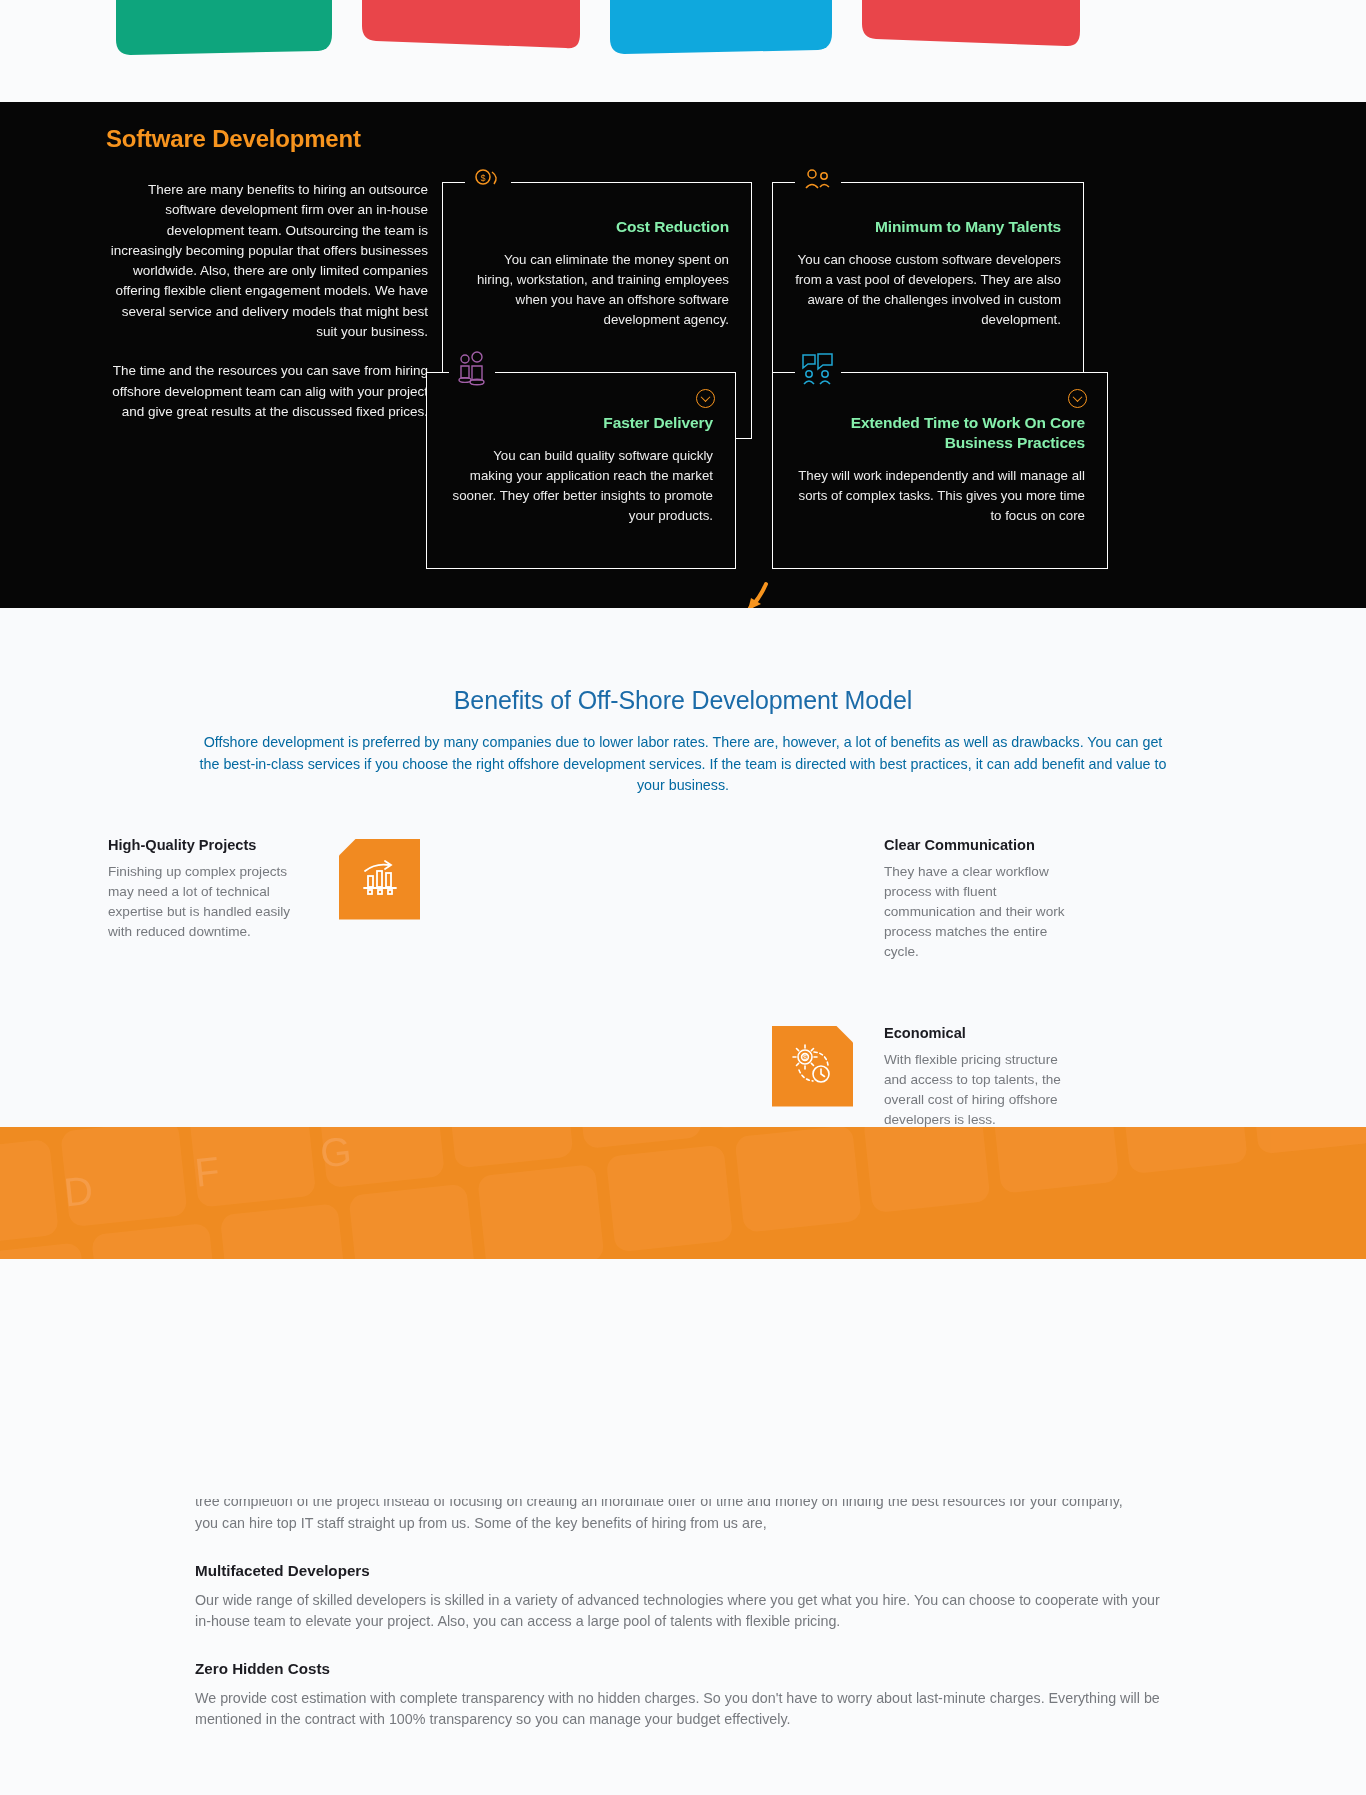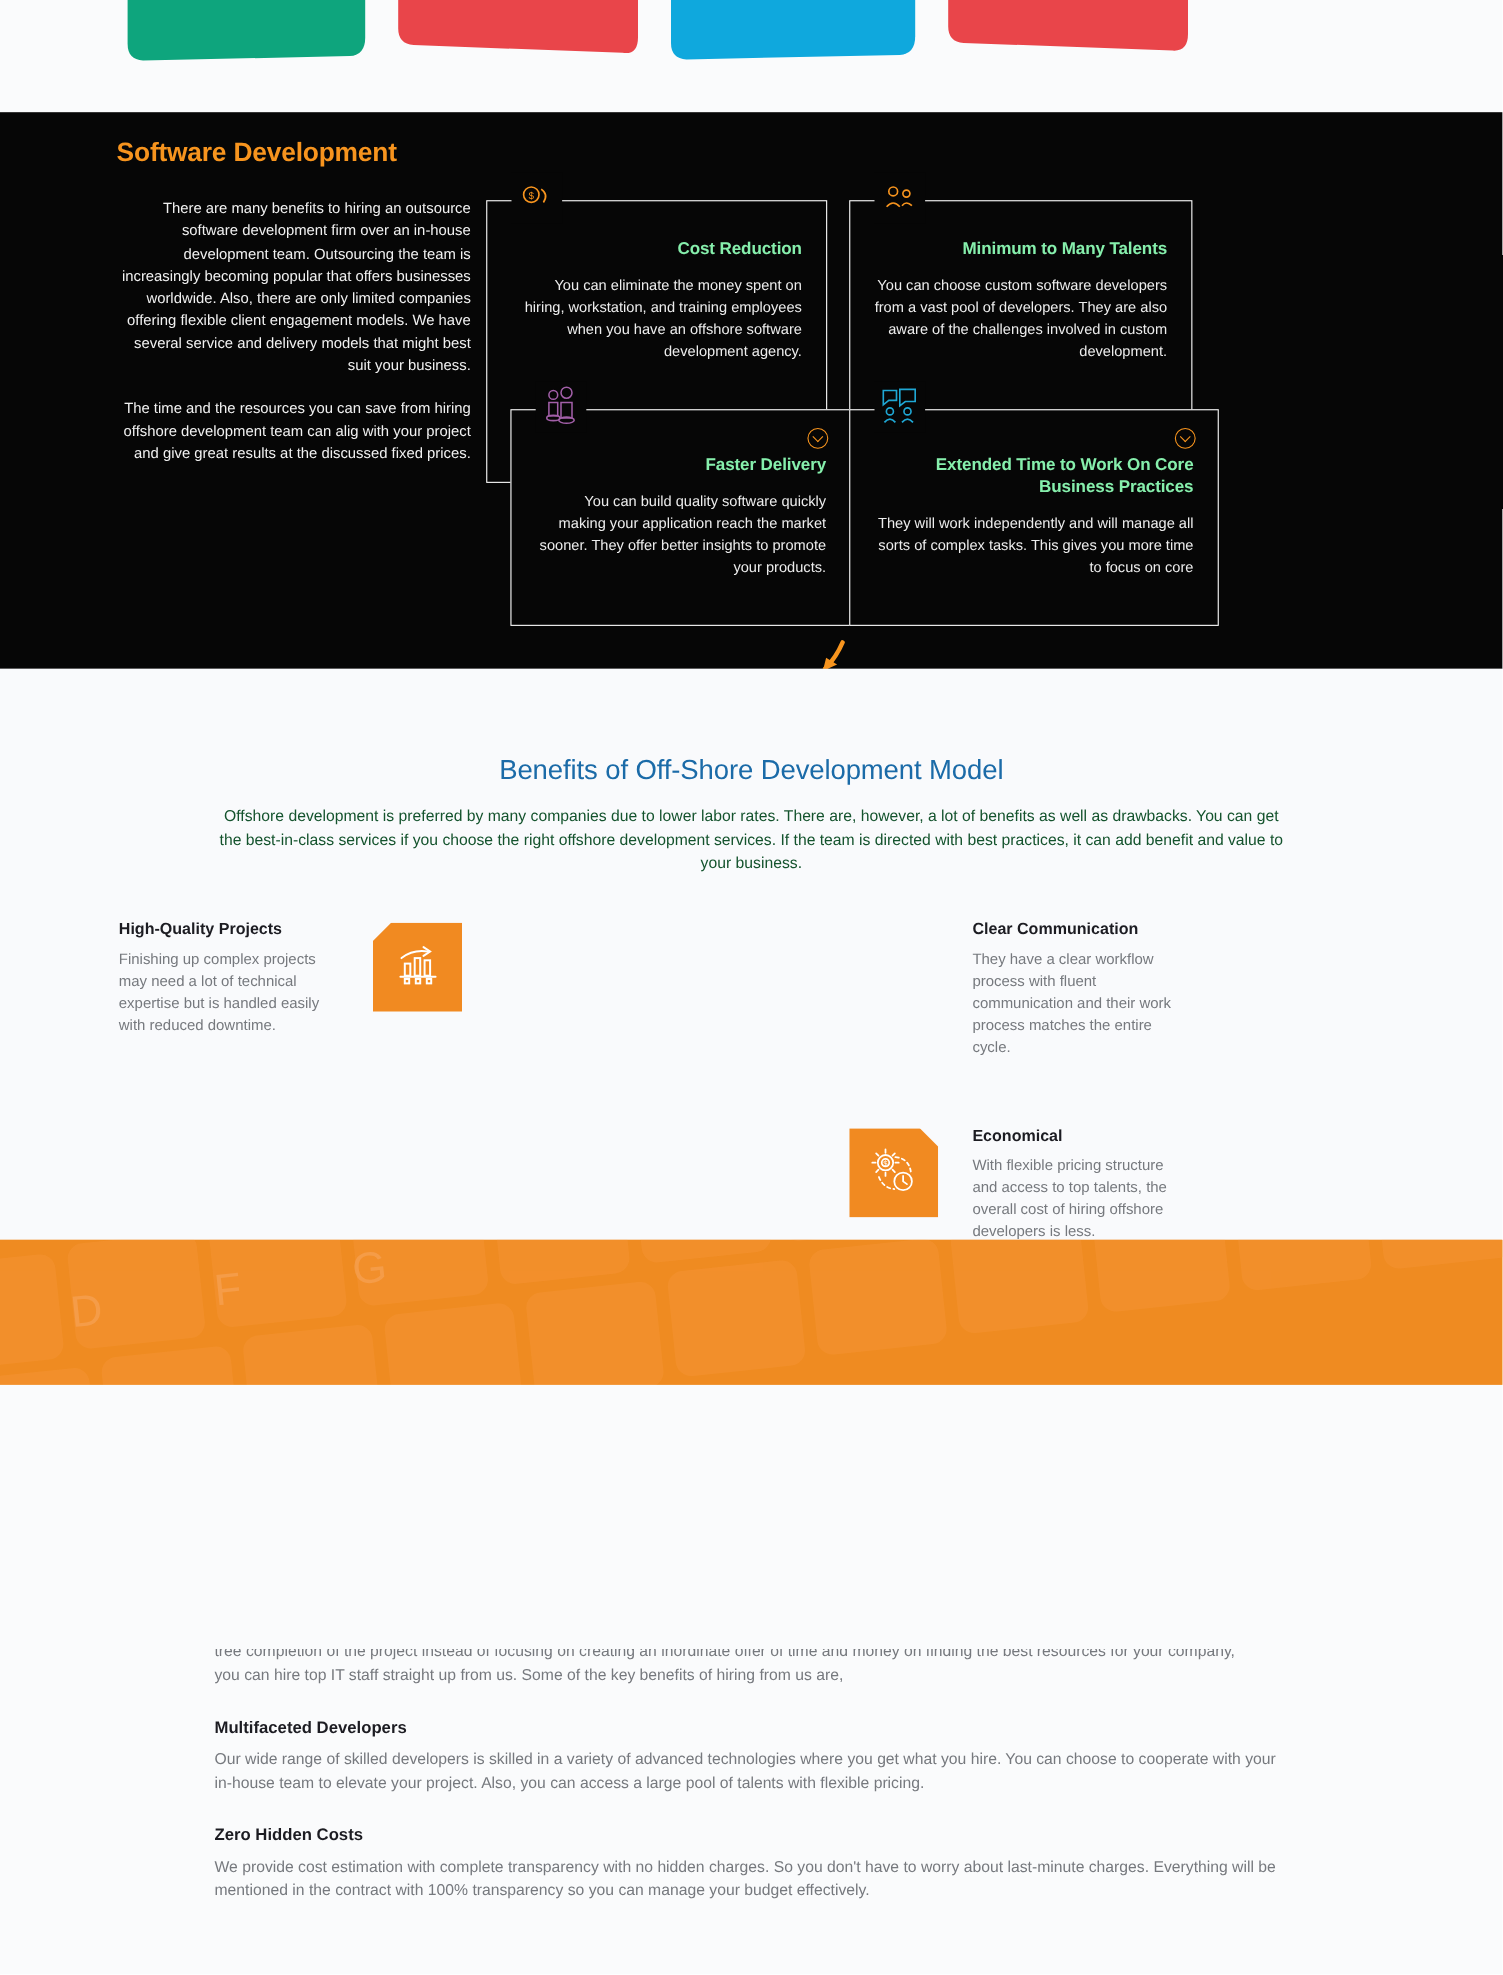--- a/index.html
+++ b/index.html
@@ -133,21 +133,21 @@
     color: #1b6ba8;
     font-size: 25px;
     font-weight: normal;
     padding-top: 78px;
     letter-spacing: -0.1px;
   }
   .benefits-sub {
     width: 976px;
     margin: 17px auto 0;
     text-align: center;
-    color: #14532d;
+    color: #0369a1;
     font-size: 14.3px;
     line-height: 21.5px;
   }
   .b-grid { position: relative; margin-top: 24px; height: 330px; }
   .b-block { position: absolute; width: 196px; }
   .b-h {
     color: #1c1c22;
     font-size: 14.6px;
     font-weight: bold;
     margin-bottom: 9px;
@@ -262,21 +262,21 @@
     </svg>
     <svg class="squiggle" style="left:924px; top:348px;" width="40" height="34">
       <path d="M8 4 Q20 10 20 30" stroke="#f7941e" stroke-width="4" fill="none" stroke-linecap="round"></path>
       <path d="M14 2 l10 3 l-6 9 z" fill="#f7941e"></path>
     </svg>
     <svg class="squiggle" style="left:744px; top:478px;" width="34" height="36">
       <path d="M22 4 Q16 18 6 28" stroke="#f7941e" stroke-width="4" fill="none" stroke-linecap="round"></path>
       <path d="M4 30 l3 -12 l10 6 z" fill="#f7941e"></path>
     </svg>
 
-    <div class="box" style="left:464px; top:270px; width:310px; height:197px;">
+    <div class="box" style="left:426px; top:270px; width:310px; height:197px;">
       <div class="box-icon">
         <svg width="36" height="38" viewBox="0 0 36 38" fill="none" stroke="#a25fa8" stroke-width="1.4">
           <circle cx="11" cy="8" r="4"></circle>
           <path d="M7 15 h8 v12 h-8 z"></path>
           <ellipse cx="11" cy="29" rx="6" ry="2.4"></ellipse>
           <circle cx="23" cy="6" r="5"></circle>
           <path d="M18 15 h10 v14 h-10 z"></path>
           <ellipse cx="23" cy="31" rx="7" ry="2.8"></ellipse>
         </svg>
       </div>

